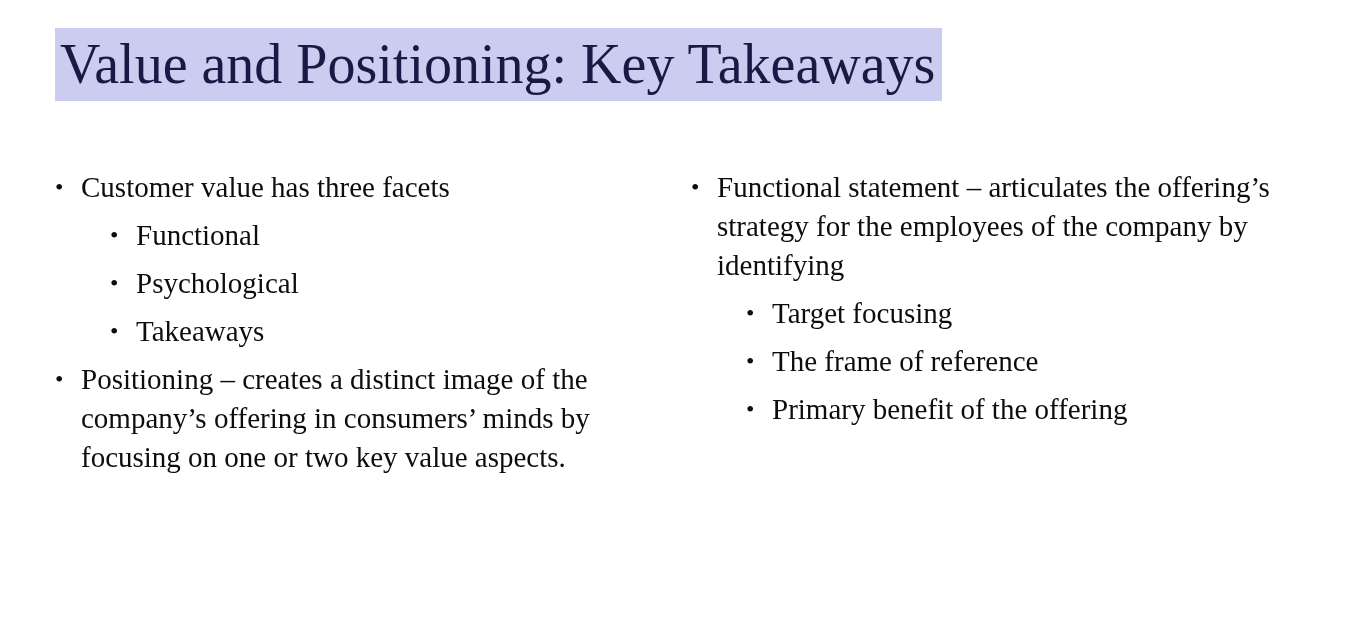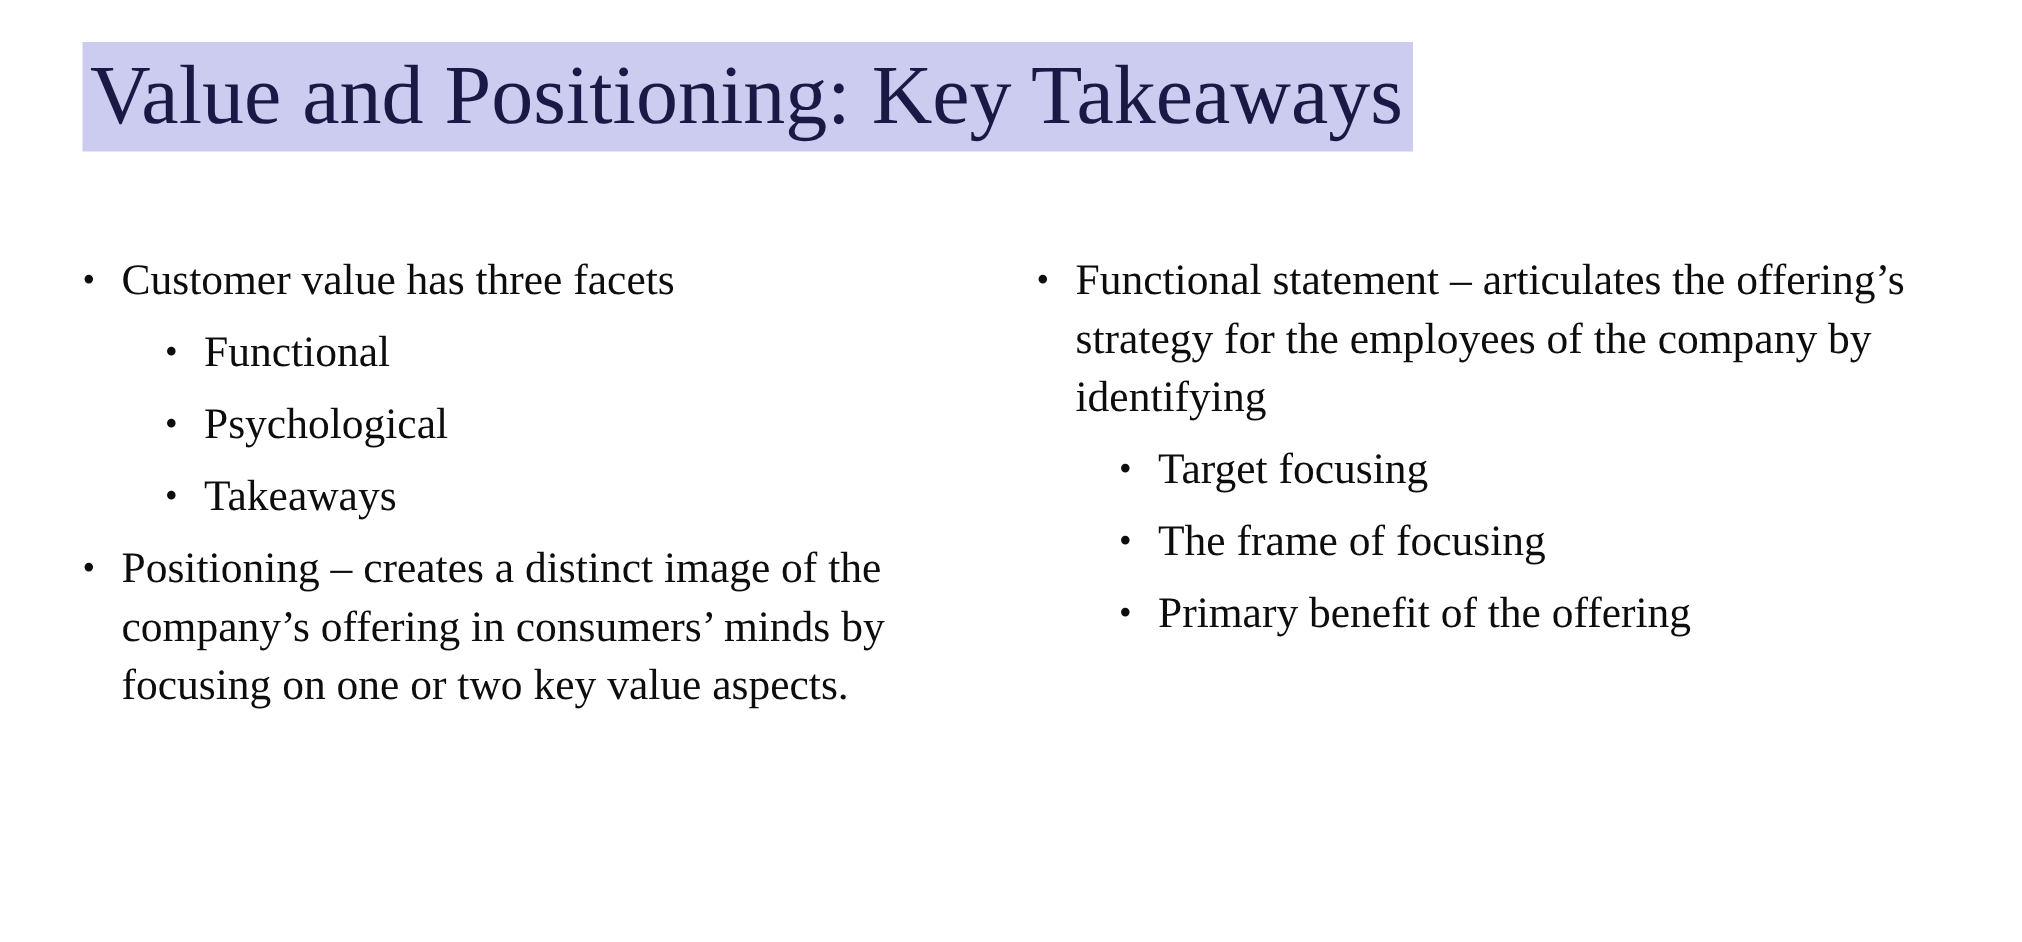--- a/index.html
+++ b/index.html
@@ -98,21 +98,21 @@
       <div class="li l1">
         <span class="bullet">•</span>
         <span class="li-text">Functional statement – articulates the offering’s strategy for the employees of the company by identifying</span>
       </div>
       <div class="li l2">
         <span class="bullet">•</span>
         <span class="li-text">Target focusing</span>
       </div>
       <div class="li l2">
         <span class="bullet">•</span>
-        <span class="li-text">The frame of focusing</span>
+        <span class="li-text">The frame of reference</span>
       </div>
       <div class="li l2">
         <span class="bullet">•</span>
         <span class="li-text">Primary benefit of the offering</span>
       </div>
     </div>
 
   </div>
 </div>
 

